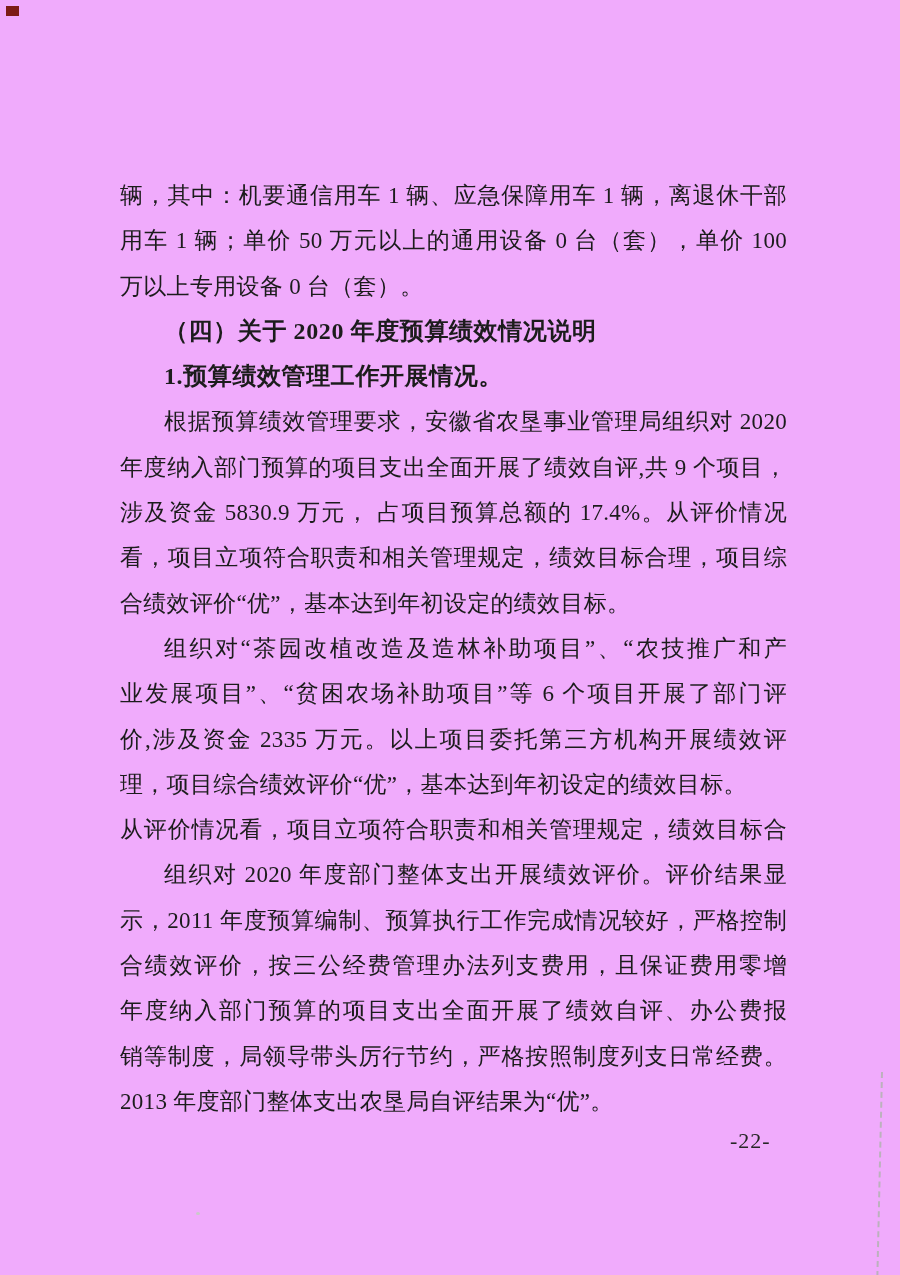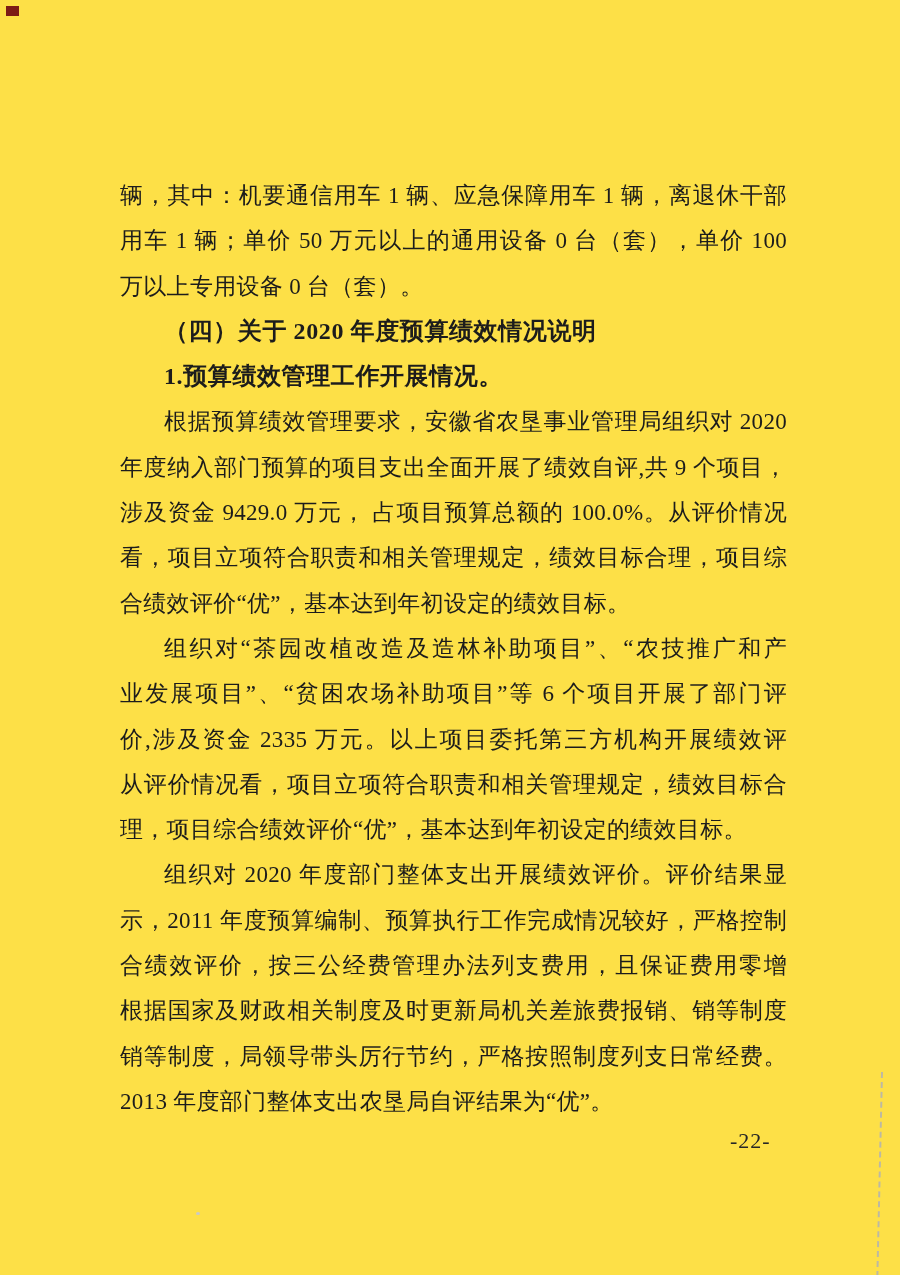--- a/index.html
+++ b/index.html
@@ -4,21 +4,21 @@
 <style>
   html, body {
     margin: 0;
     padding: 0;
     background: #ffffff;
   }
   .page {
     position: relative;
     width: 900px;
     height: 1275px;
-    background: #fde047;
+    background: #f0abfc;
     overflow: hidden;
     font-family: "Liberation Serif", "DejaVu Serif", serif;
   }
   .red-mark {
     position: absolute;
     left: 6px;
     top: 6px;
     width: 13px;
     height: 10px;
     background: #7c1b15;
@@ -91,32 +91,32 @@
   <div class="red-mark"></div>
 
   <main class="text-block">
     <div class="ln fill">辆，其中：机要通信用车 1 辆、应急保障用车 1 辆，离退休干部</div>
     <div class="ln fill">用车 1 辆；单价 50 万元以上的通用设备 0 台（套），单价 100</div>
     <div class="ln">万以上专用设备 0 台（套）。</div>
     <div class="ln heading indent">（四）关于 2020 年度预算绩效情况说明</div>
     <div class="ln heading indent">1.预算绩效管理工作开展情况。</div>
     <div class="ln fill indent">根据预算绩效管理要求，安徽省农垦事业管理局组织对 2020</div>
     <div class="ln fill">年度纳入部门预算的项目支出全面开展了绩效自评,共 9 个项目，</div>
-    <div class="ln fill">涉及资金 9429.0 万元， 占项目预算总额的 100.0%。从评价情况</div>
+    <div class="ln fill">涉及资金 5830.9 万元， 占项目预算总额的 17.4%。从评价情况</div>
     <div class="ln fill">看，项目立项符合职责和相关管理规定，绩效目标合理，项目综</div>
     <div class="ln">合绩效评价“优”，基本达到年初设定的绩效目标。</div>
     <div class="ln fill indent">组织对“茶园改植改造及造林补助项目”、“农技推广和产</div>
     <div class="ln fill">业发展项目”、“贫困农场补助项目”等 6 个项目开展了部门评</div>
     <div class="ln fill">价,涉及资金 2335 万元。以上项目委托第三方机构开展绩效评价。</div>
+    <div class="ln">理，项目综合绩效评价“优”，基本达到年初设定的绩效目标。</div>
     <div class="ln fill">从评价情况看，项目立项符合职责和相关管理规定，绩效目标合</div>
-    <div class="ln">理，项目综合绩效评价“优”，基本达到年初设定的绩效目标。</div>
     <div class="ln fill indent">组织对 2020 年度部门整体支出开展绩效评价。评价结果显</div>
     <div class="ln fill">示，2011 年度预算编制、预算执行工作完成情况较好，严格控制</div>
     <div class="ln fill">合绩效评价，按三公经费管理办法列支费用，且保证费用零增长。</div>
-    <div class="ln fill">根据国家及财政相关制度及时更新局机关差旅费报销、销等制度</div>
+    <div class="ln fill">年度纳入部门预算的项目支出全面开展了绩效自评、办公费报</div>
     <div class="ln fill">销等制度，局领导带头厉行节约，严格按照制度列支日常经费。</div>
     <div class="ln">2013 年度部门整体支出农垦局自评结果为“优”。</div>
   </main>
 
   <div class="page-number">-22-</div>
 
   <div class="dashed-line"></div>
 
   <div class="speck"></div>
 

